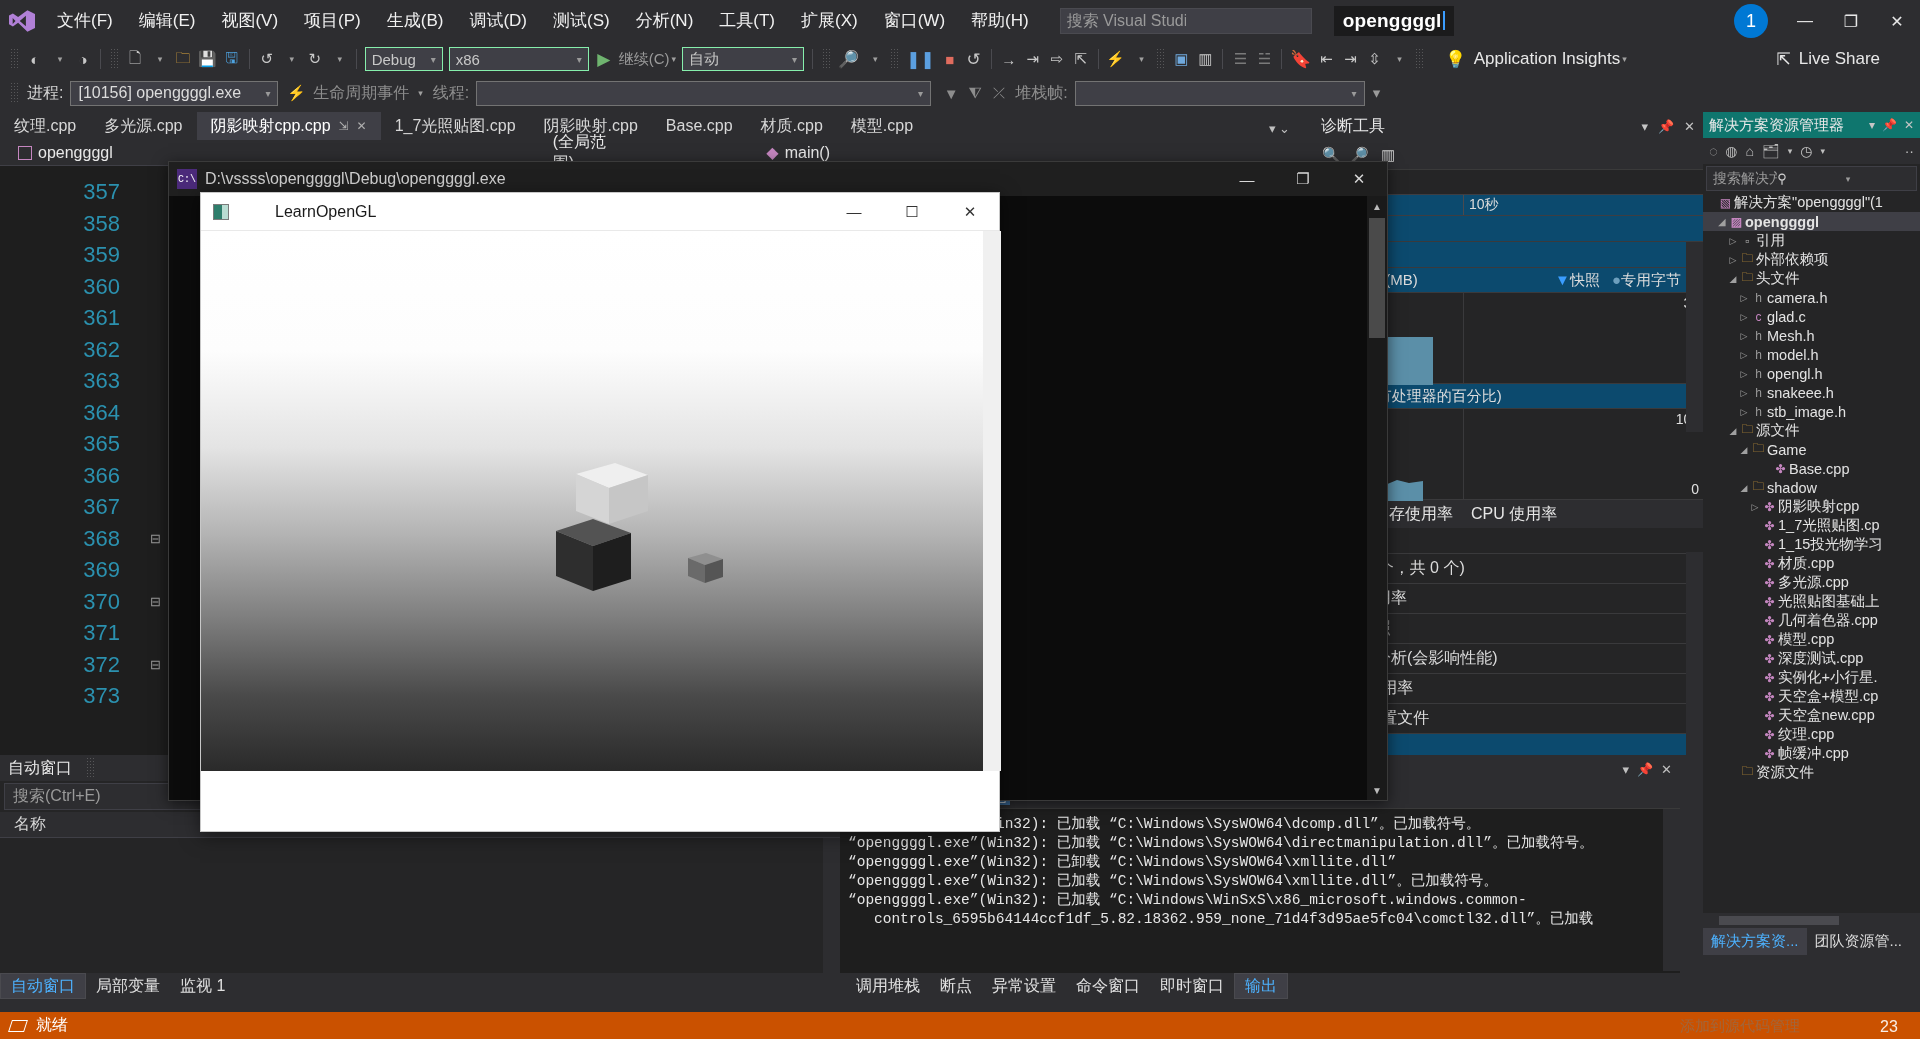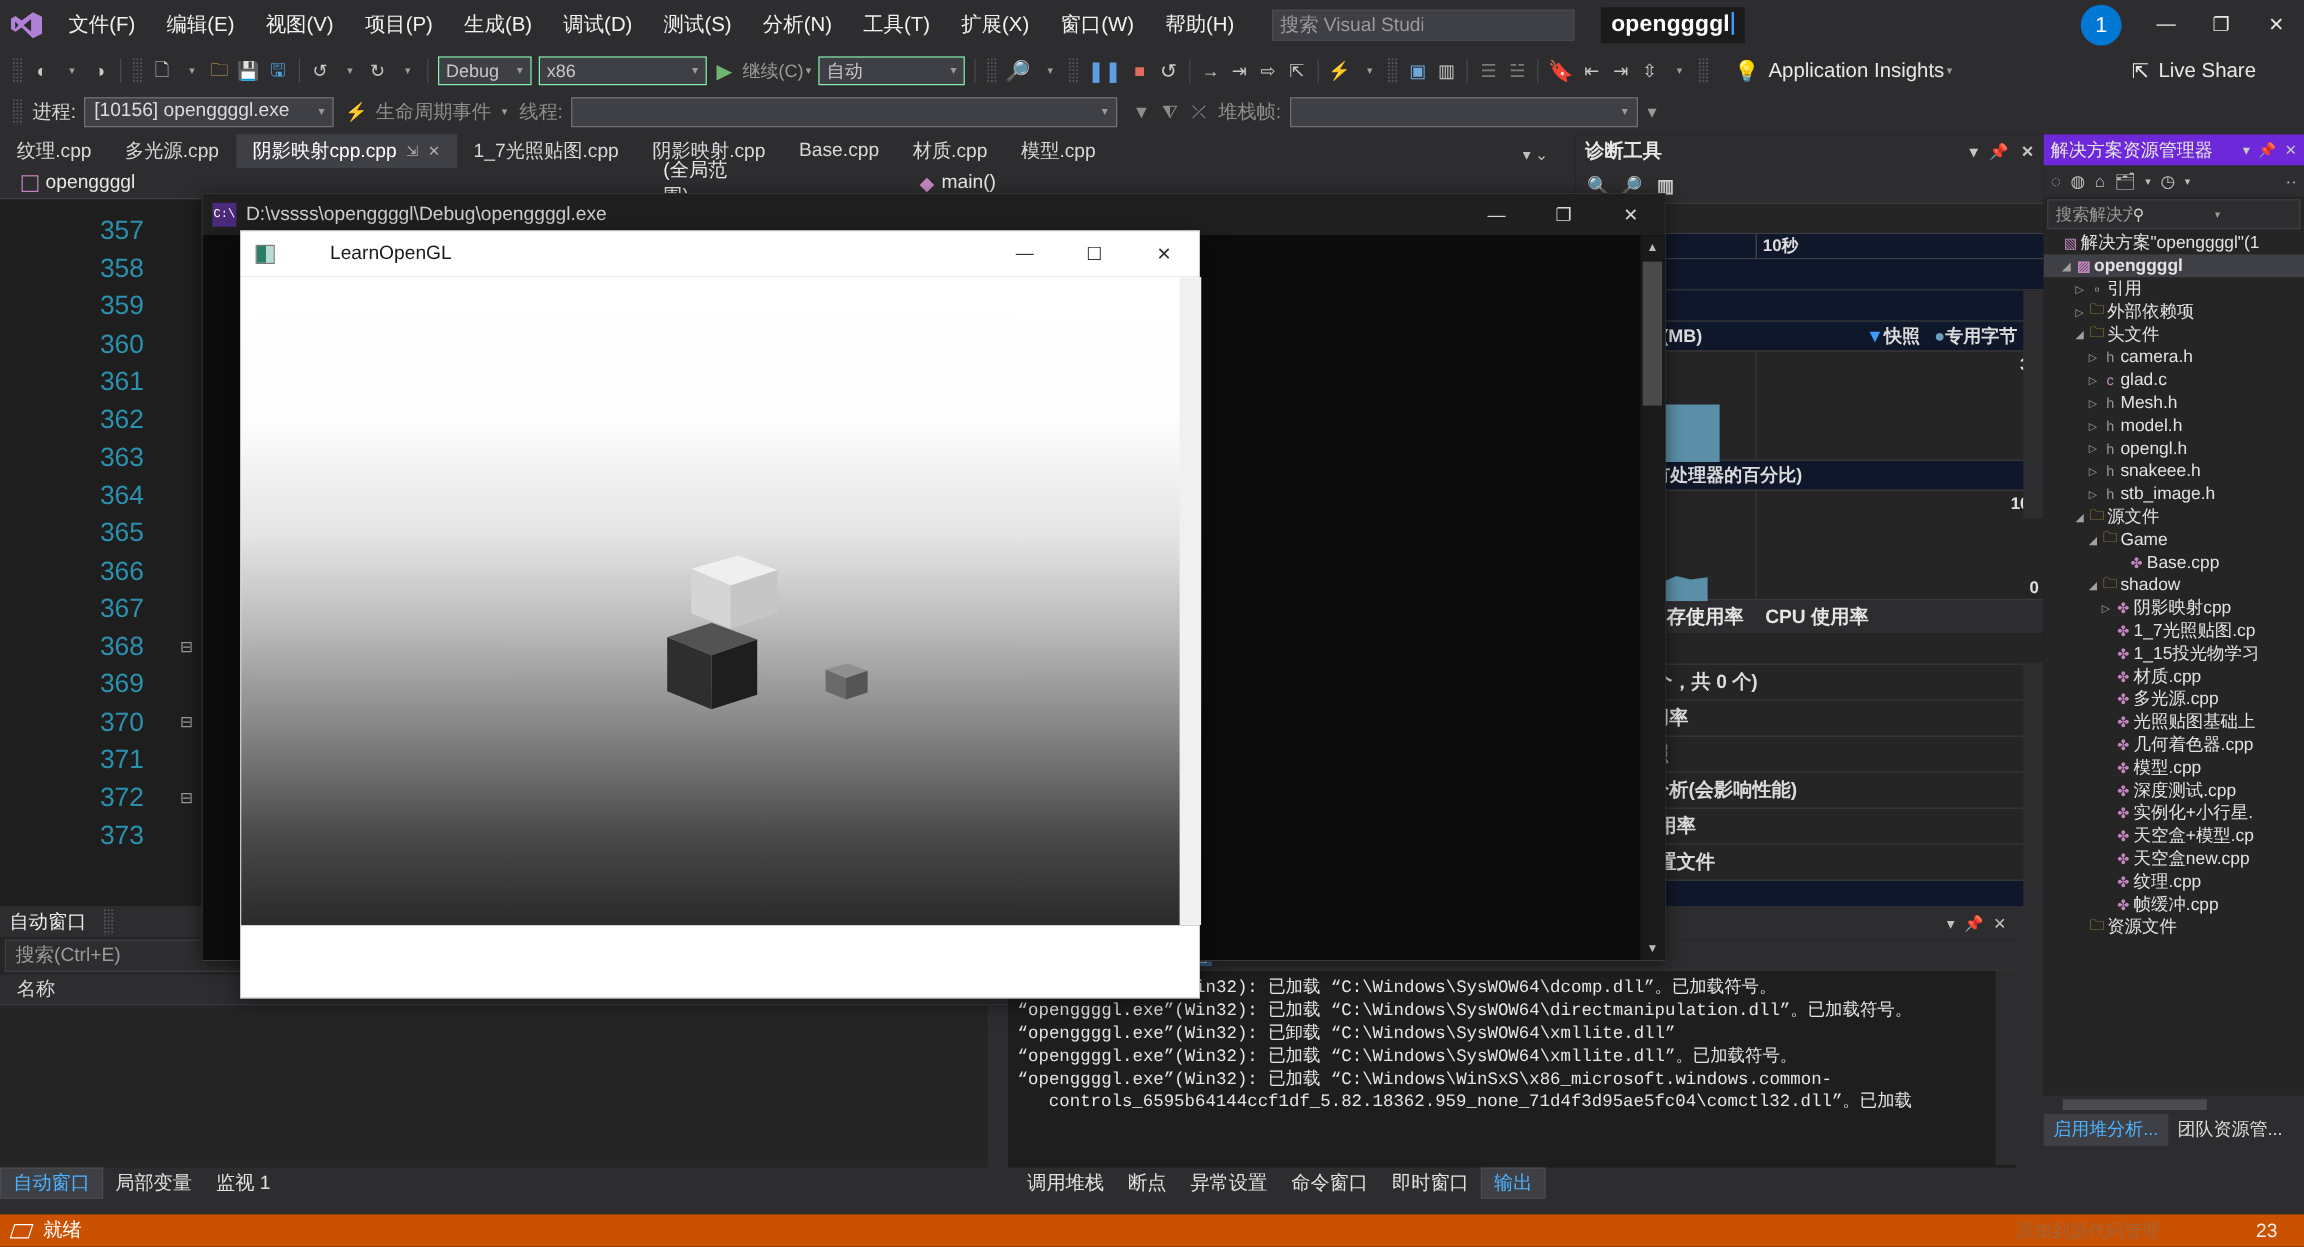--- a/index.html
+++ b/index.html
@@ -115,21 +115,21 @@
   .out-body { position:relative; height:162px; background:#1e1e1e; overflow:hidden;
     font-family:"Liberation Mono", monospace; font-size:14.5px; line-height:19px;
     color:#e6e6e6; padding:6px 0 0 8px; }
   .out-body .ln { white-space:pre; }
   .out-body .ln.ind { padding-left:26px; }
   .out-scroll { position:absolute; right:0; top:0; bottom:0; width:17px; background:#2d2d30; }
   .out-tabs { position:absolute; left:0; bottom:0; width:840px; height:26px;
     background:#2d2d30; display:flex; align-items:center; padding-left:6px; }
 
   
-  .diag { position:absolute; left:1313px; top:112px; width:390px; height:643px; background:#0f172a;font-weight:bold; }
+  .diag { position:absolute; left:1313px; top:112px; width:390px; height:643px; background:#0c4a6e; }
   .diag-hdr { height:28px; background:#2d2d30; display:flex; align-items:center; padding:0 8px; }
   .diag-hdr .t { font-size:16px; color:#e8e8e8; }
   .diag-hdr .ic { margin-left:auto; display:flex; gap:10px; font-size:13px; color:#c6c6c6; }
   .diag-tools { height:30px; background:#2d2d30; display:flex; align-items:center; gap:6px;
     padding:0 8px; border-bottom:1px solid #3a3a3a; }
   .diag-tools .gi { width:22px; height:20px; display:flex; align-items:center; justify-content:center;
     color:#cfcfcf; font-size:15px; }
   .timerow { height:24px; display:flex; align-items:center; padding-left:10px;
     font-size:15px; color:#dcdcdc; background:#252526; }
   .ruler { height:22px; position:relative; border-top:1px solid #3e3e42; border-bottom:1px solid #3e3e42; }
@@ -146,21 +146,21 @@
   .diagtabs { height:28px; background:#2d2d30; display:flex; align-items:center;
     gap:18px; padding-left:10px; font-size:16px; color:#e6e6e6; }
   .diagrows { background:#252526; }
   .drow { height:30px; display:flex; align-items:center; padding-left:14px;
     font-size:16px; color:#dcdcdc; border-bottom:1px solid #3a3a3c; }
   .drow.dim { color:#8d8d8d; }
   .diag-sb { position:absolute; right:0; width:17px; background:#2d2d30; }
 
   
   .solexp { position:absolute; left:1703px; top:112px; width:217px; height:843px; background:#252526; }
-  .se-hdr { height:26px; background:#6d28d9; display:flex; align-items:center; padding:0 6px;
+  .se-hdr { height:26px; background:#0f766e; display:flex; align-items:center; padding:0 6px;
     font-size:15px; color:#e8e8e8; white-space:nowrap; overflow:hidden; }
   .se-hdr .ic { margin-left:auto; display:flex; gap:7px; font-size:12px; color:#c6c6c6; }
   .se-tools { height:26px; display:flex; align-items:center; gap:8px; padding:0 6px; background:#2d2d30; }
   .se-tools .gi { color:#bfbfbf; font-size:14px; }
   .se-search { height:25px; margin:2px 3px; background:#2d2d30; border:1px solid #3f3f46;
     display:flex; align-items:center; padding:0 6px; }
   .se-search span { color:#9a9a9a; font-size:14px; flex:1; white-space:nowrap; overflow:hidden; }
   .se-tree { height:703px; overflow:hidden; position:relative; }
   .tr { height:19px; display:flex; align-items:center; font-size:14.5px; color:#e3e3e3; white-space:nowrap; }
   .tr.sel { background:#3f3f46; font-weight:bold; }
@@ -790,21 +790,21 @@
         <span class="ticon" style="color: rgb(217, 163, 60);">🗀</span>
         <span>资源文件</span>
       </div>
     </div>
   <div class="se-footer">
     <div class="se-hscroll">
       <div class="hthumb"></div>
     </div>
     <div class="se-tabs">
       <div class="setab active">
-          <span>启用堆分析...</span>
+          <span>解决方案资...</span>
         </div>
       <div class="setab">
           <span>团队资源管...</span>
         </div>
     </div>
   </div>
 </div>
 
 <div class="console">
   <div class="console-tb">

